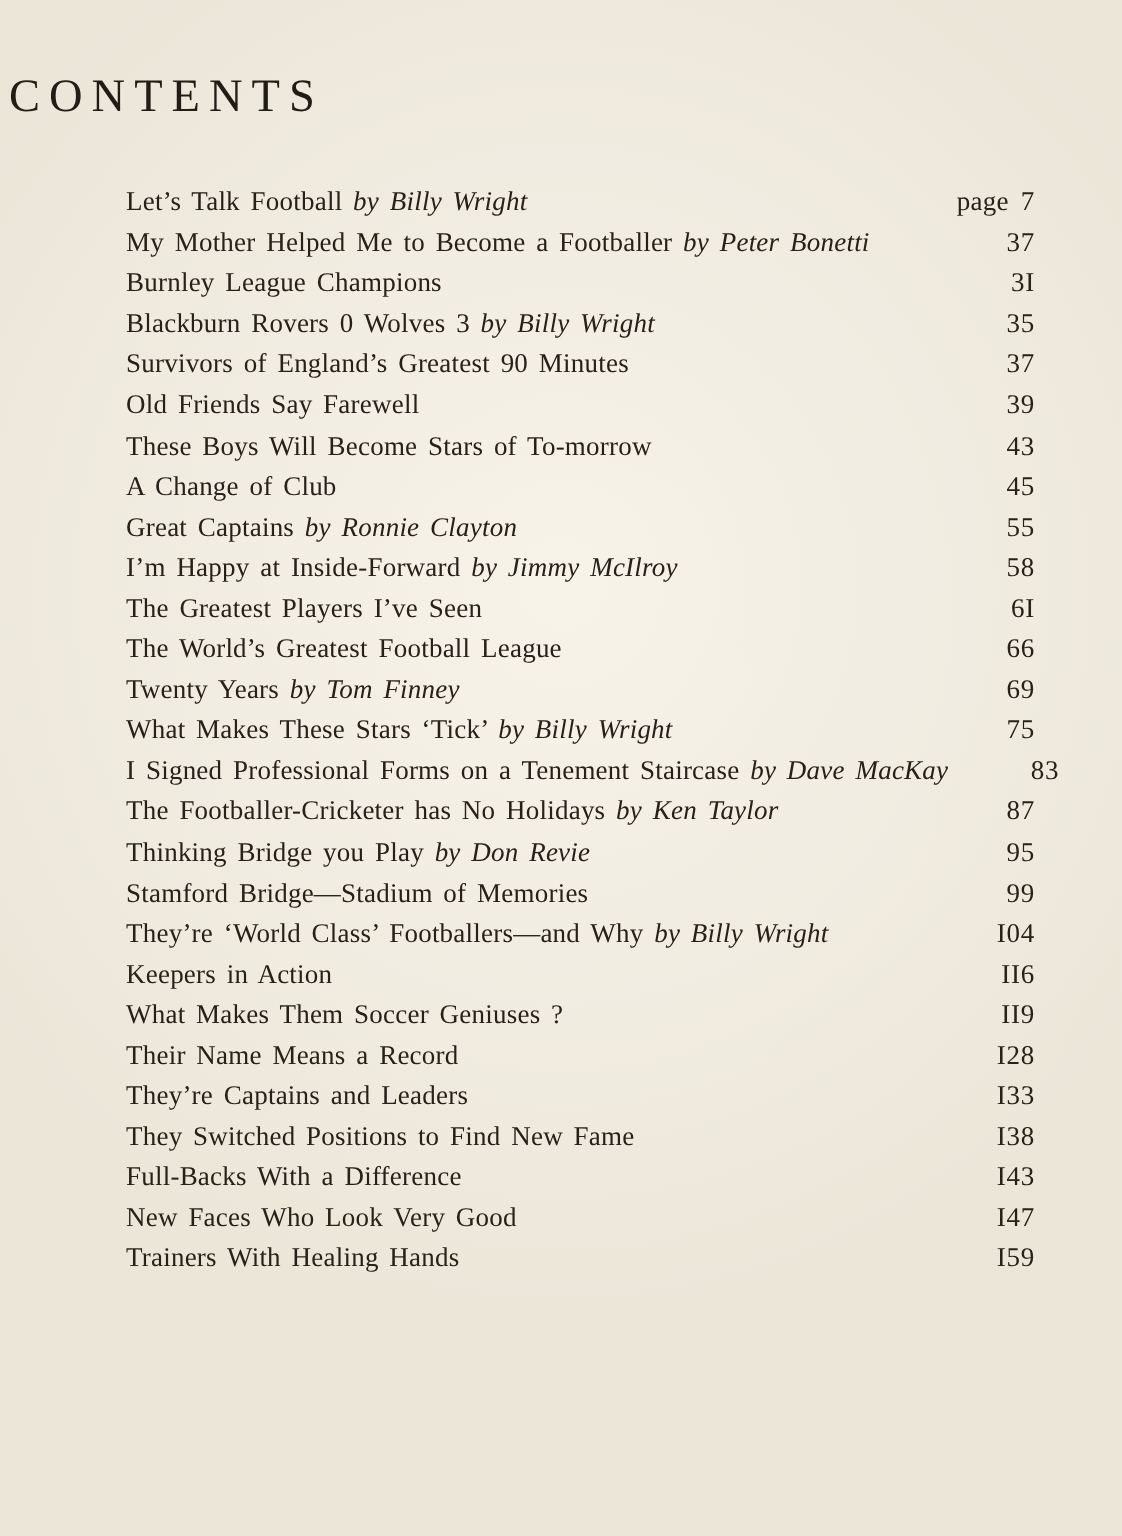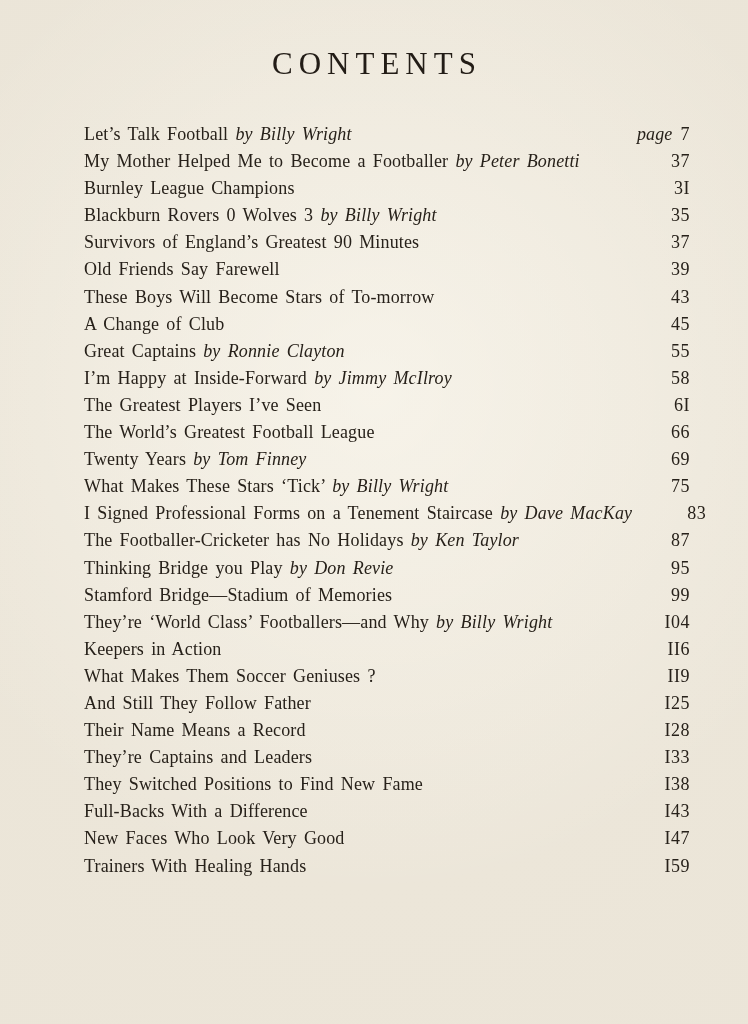--- a/index.html
+++ b/index.html
@@ -27,21 +27,20 @@
         #ebe5d8 60%,
         #e3dccd 100%);
     font-family: "Liberation Serif", "DejaVu Serif", serif;
     color: #27211a;
   }
   .page-title {
     position: absolute;
     top: 46px;
     left: 0;
     right: 0;
-    text-align: center;
     font-size: 31px;
     letter-spacing: 6px;
     padding-left: 6px; 
     font-weight: normal;
     color: #221c16;
   }
   .toc {
     position: absolute;
     top: 121px;
     left: 84px;
@@ -64,21 +63,20 @@
   .it {
     font-style: italic;
   }
   .p {
     text-align: right;
     min-width: 44px;
     padding-left: 10px;
     letter-spacing: 0.5px;
   }
   .pw {
-    font-style: italic;
     letter-spacing: 0.15px;
   }
   .pw:not(:empty) {
     margin-right: 8px;
   }
 </style>
 </head>
 <body>
 
 <div class="book-page">
@@ -185,24 +183,20 @@
   <div class="row">
     <span class="t"><span>Keepers in Action</span></span>
     <span class="p"><span class="pw"></span><span class="pn">II6</span></span>
   </div>
 
   <div class="row">
     <span class="t"><span>What Makes Them Soccer Geniuses ?</span></span>
     <span class="p"><span class="pw"></span><span class="pn">II9</span></span>
   </div>
 
-  <div class="row">
-    <span class="t"><span>And Still They Follow Father</span></span>
-    <span class="p"><span class="pw"></span><span class="pn">I25</span></span>
-  </div>
 
   <div class="row">
     <span class="t"><span>Their Name Means a Record</span></span>
     <span class="p"><span class="pw"></span><span class="pn">I28</span></span>
   </div>
 
   <div class="row">
     <span class="t"><span>They’re Captains and Leaders</span></span>
     <span class="p"><span class="pw"></span><span class="pn">I33</span></span>
   </div>

